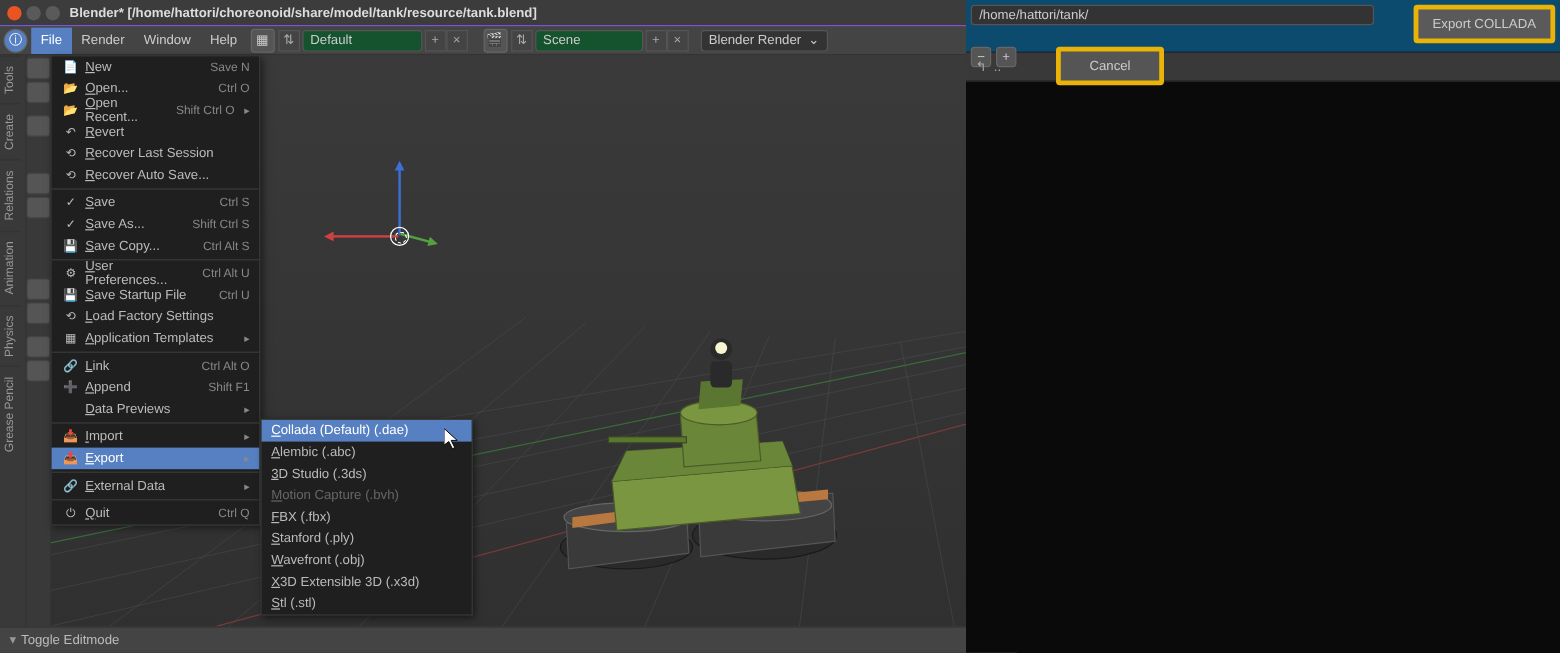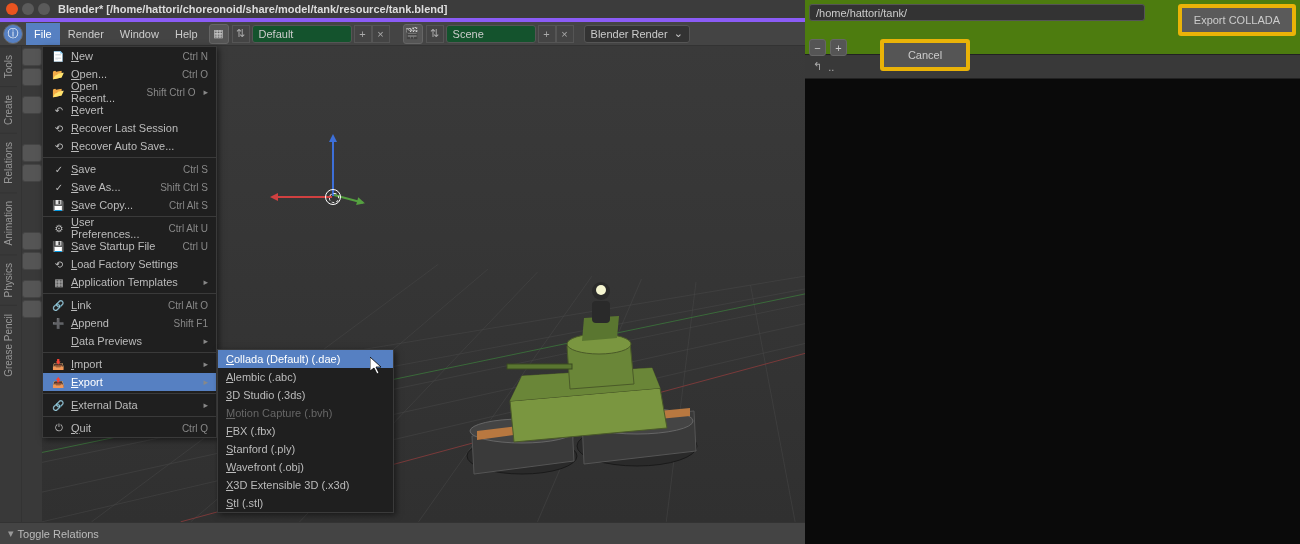--- a/index.html
+++ b/index.html
@@ -1,19 +1,19 @@
 <!DOCTYPE html>
 <html><head>
 <meta charset="utf-8">
 <style>
 * { margin: 0; padding: 0; box-sizing: border-box; font-family: sans-serif; font-size: 11px; }
 body { background: #393939; color: #ccc; width: 1300px; height: 544px; overflow: hidden; position: relative; }
 
 
-.titlebar { height: 22px; background: #3c3c3c; display: flex; align-items: center; padding: 0 6px; border-bottom: 4px solid #8b5cf6; }
+.titlebar { height: 22px; background: #3c3c3c; display: flex; align-items: center; padding: 0 6px; border-bottom: 1px solid #8b5cf6; }
 .win-buttons { display: flex; gap: 4px; margin-right: 8px; }
 .win-btn { width: 12px; height: 12px; border-radius: 50%; }
 .win-close { background: #e95420; }
 .win-min { background: #5a5a5a; }
 .win-max { background: #5a5a5a; }
 .titlebar-text { color: #ddd; font-weight: bold; }
 
 
 .toolbar { height: 24px; background: #444; display: flex; align-items: center; border-bottom: 1px solid #333; }
 .tb-icon { width: 20px; height: 20px; margin: 0 3px; background: #555; border: 1px solid #666; border-radius: 3px; display: flex; align-items: center; justify-content: center; }
@@ -67,21 +67,21 @@
 
 .tank { position: absolute; left: 420px; top: 210px; width: 240px; height: 240px; }
 .tank svg { width: 100%; height: 100%; }
 
 
 .statusbar { position: absolute; left: 0; right: 495px; bottom: 0; height: 22px; background: #444; border-top: 1px solid #333; display: flex; align-items: center; padding: 0 8px; color: #bbb; }
 .status-tri { margin-right: 4px; color: #999; }
 
 
 .export-panel { position: absolute; right: 0; top: 0; width: 495px; bottom: 0; background: #0a0a0a; }
-.export-top { height: 55px; background: #4d7c0f; padding: 4px; border-bottom: 1px solid #222; }
+.export-top { height: 44px; background: #0c4a6e; padding: 4px; border-bottom: 1px solid #222; }
 .export-row { display: flex; gap: 4px; margin-bottom: 3px; }
 .export-field { flex: 1; background: #333; border: 1px solid #555; border-radius: 3px; height: 17px; padding: 0 6px; color: #ccc; display: flex; align-items: center; }
 .export-btn { background: #555; border: 4px solid #eab308; border-radius: 3px; height: 17px; padding: 12px 12px; color: #ccc; display: flex; align-items: center; min-width: 90px; justify-content: center; margin-left: 29px; }
 .export-btn.primary { background: #5a5a5a; }
 .export-small { width: 17px; height: 17px; background: #555; border: 1px solid #666; border-radius: 3px; color: #ccc; display: flex; align-items: center; justify-content: center; }
 .file-nav { height: 24px; background: #393939; display: flex; align-items: center; padding: 0 8px; color: #aaa; border-bottom: 1px solid #222; }
 .file-nav-icon { margin-right: 6px; }
 .file-list { flex: 1; background: #0a0a0a; }
 
 .cursor { position: absolute; left: 370px; top: 357px; z-index: 100; pointer-events: none; }
@@ -207,21 +207,21 @@
       <circle cx="139" cy="35" r="9" fill="#2a2a2a"></circle>
       <circle cx="139" cy="34" r="5" fill="#f5f5d0"></circle>
     </svg>
   </div>
 </div>
 
 <div class="dropdown file-menu" id="file-menu">
     <div class="dd-item">
       <span class="dd-icon">📄</span>
       <span class="dd-label"><u>N</u>ew</span>
-      <span class="dd-shortcut">Ctrl N</span>
+      <span class="dd-shortcut">Save N</span>
     </div>
     <div class="dd-item">
       <span class="dd-icon">📂</span>
       <span class="dd-label"><u>O</u>pen...</span>
       <span class="dd-shortcut">Ctrl O</span>
     </div>
     <div class="dd-item">
       <span class="dd-icon">📂</span>
       <span class="dd-label"><u>O</u>pen Recent...</span>
       <span class="dd-shortcut">Shift Ctrl O</span>
@@ -347,21 +347,21 @@
   </div>
 
 <div class="cursor">
   <svg viewBox="0 0 14 18">
       <path d="M0 0 L0 14 L4 11 L7 17 L9 16 L6 10 L11 10 Z" fill="#fff" stroke="#000" stroke-width="0.8"></path>
     </svg>
 </div>
 
 <div class="statusbar">
   <span class="status-tri">▾</span>
-  <span>Toggle Relations</span>
+  <span>Toggle Editmode</span>
 </div>
 
 <div class="export-panel">
   <div class="export-top">
     <div class="export-row">
       <div class="export-field">/home/hattori/tank/</div>
       <div class="export-btn primary">Export COLLADA</div>
     </div>
     <div class="export-row">
       <div class="export-small">−</div>

